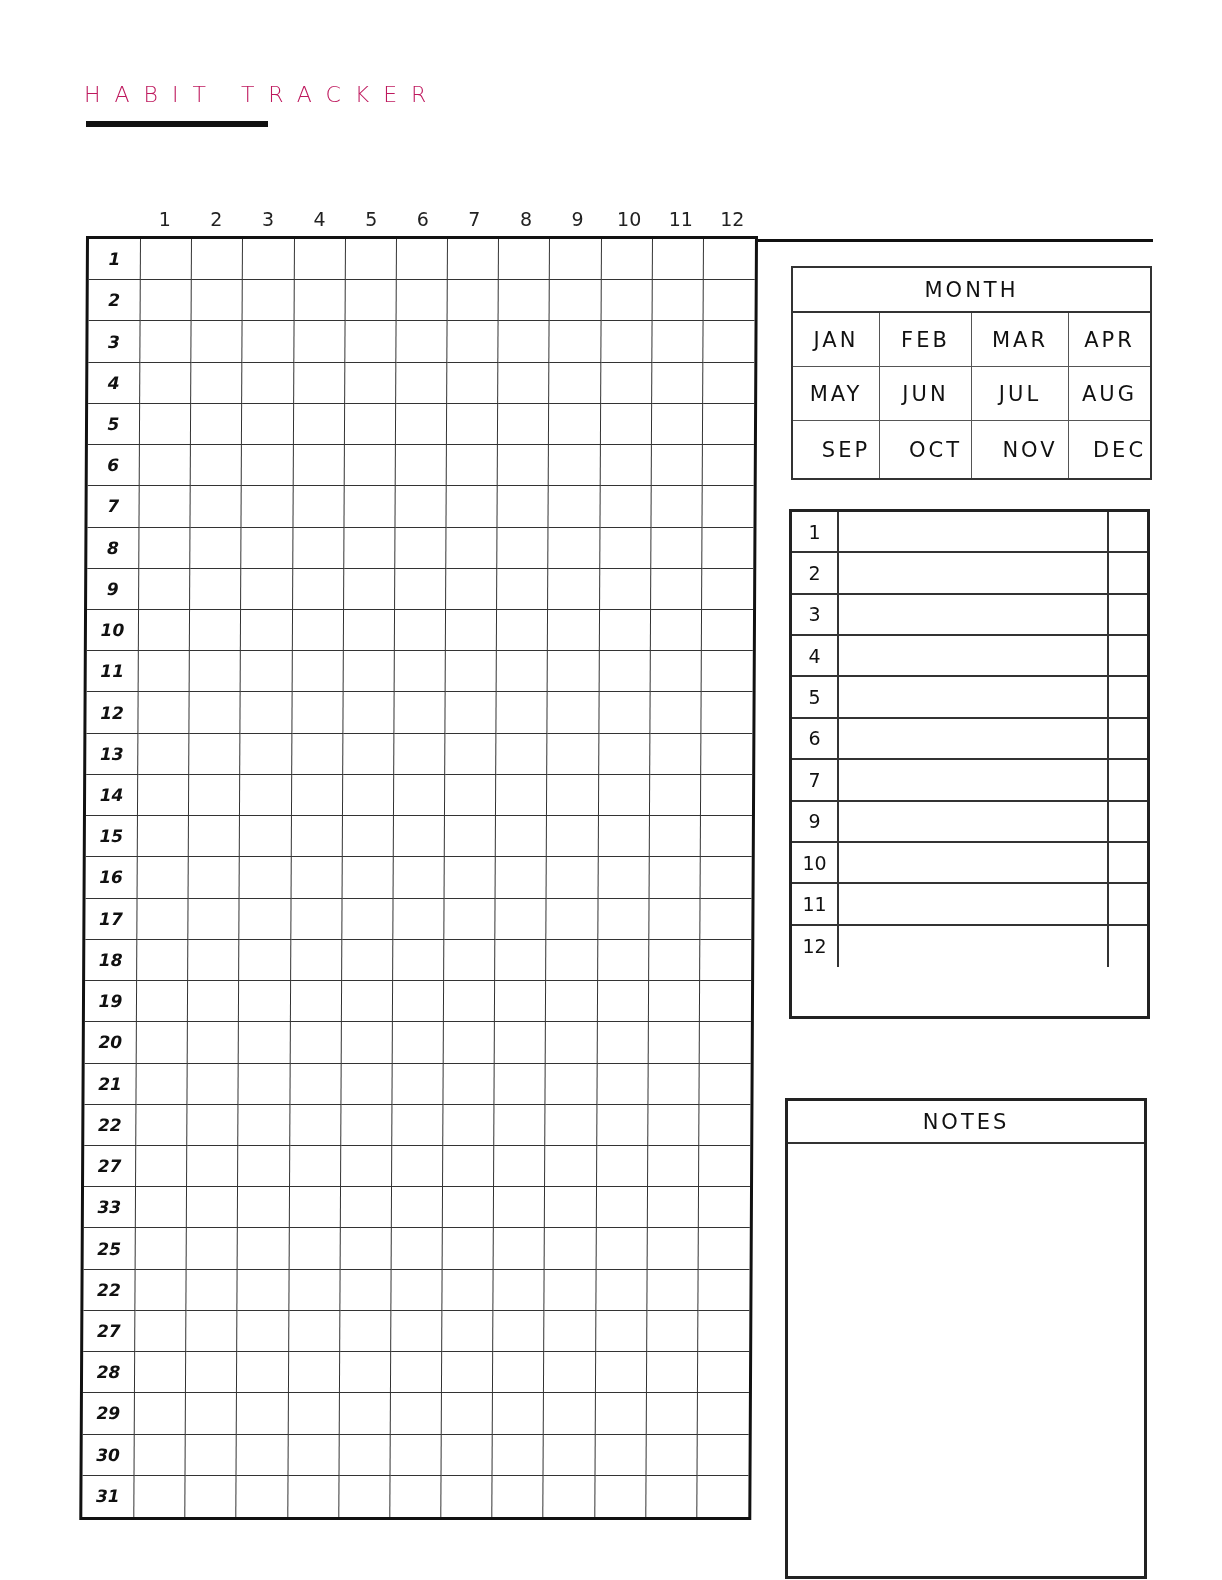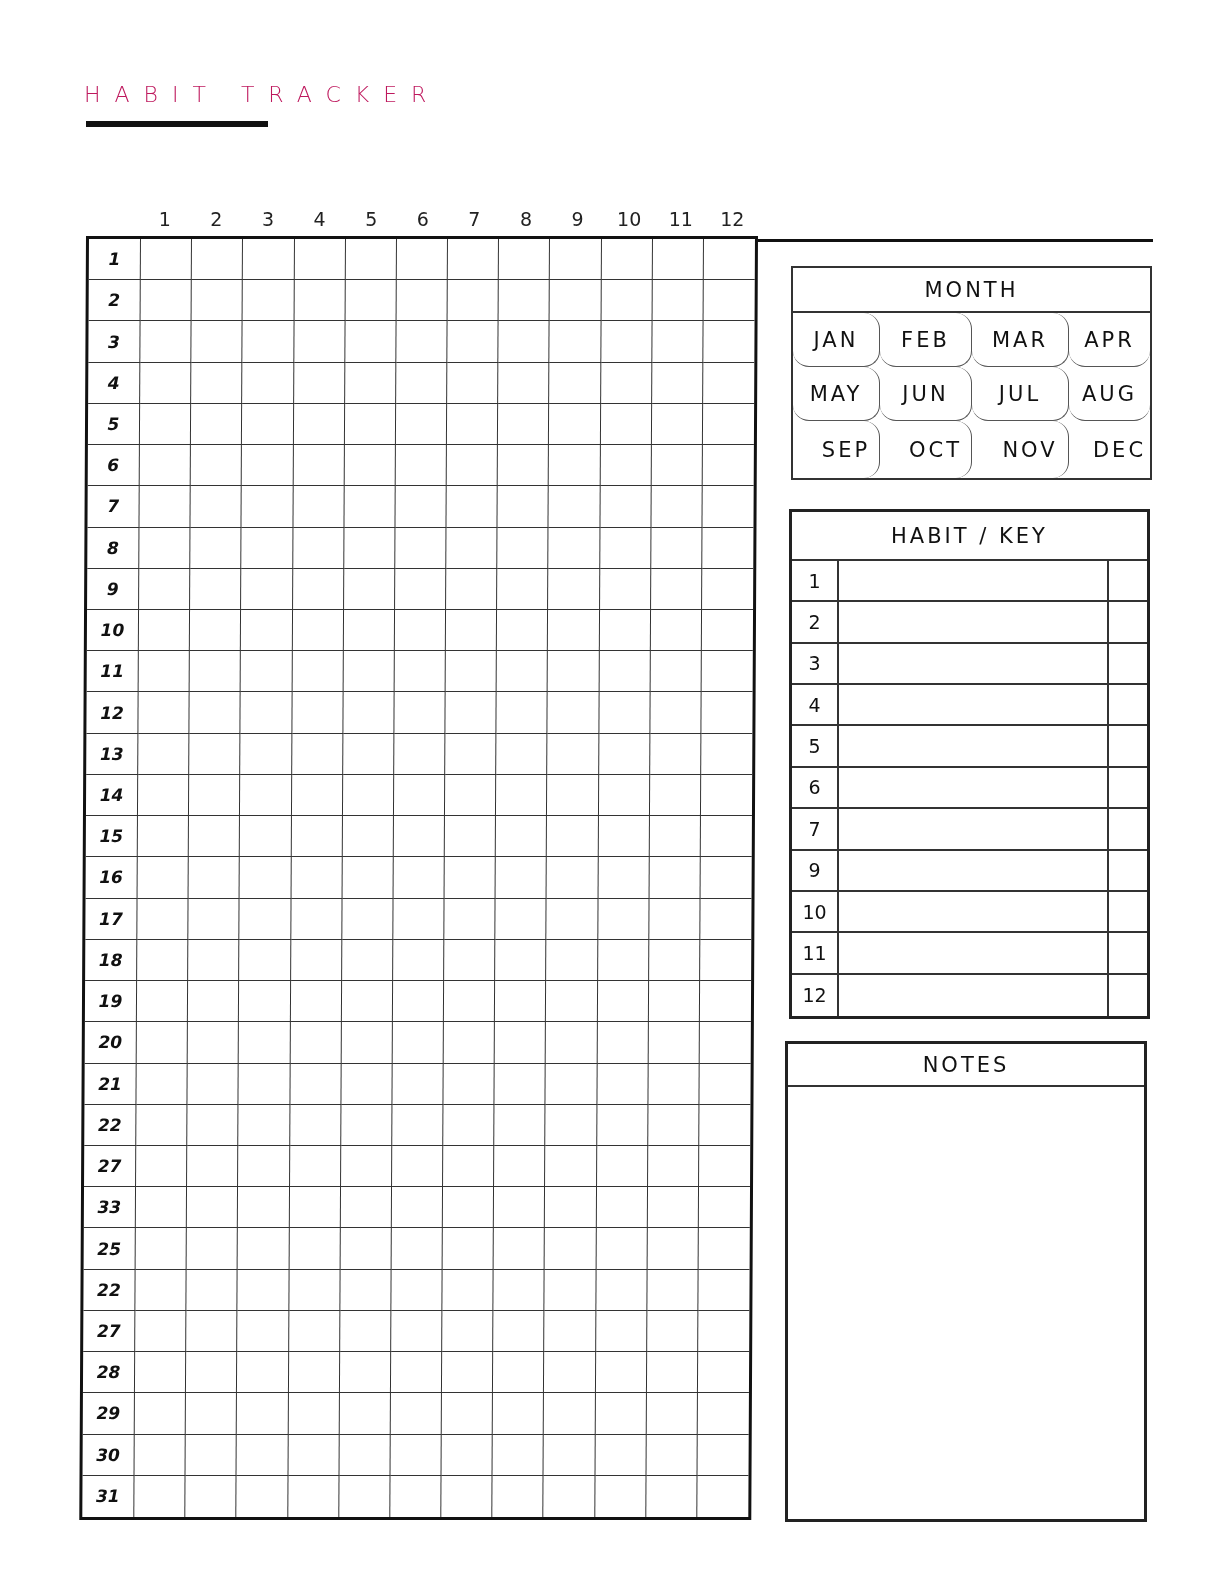--- a/index.html
+++ b/index.html
@@ -15,33 +15,33 @@
     .grid .cell.last-col { border-right: none; }
     .grid .cell.last-row { border-bottom: none; }
     .grid .rowlabel { display: flex; align-items: center; justify-content: center; font-style: italic; font-weight: bold; font-size: 17px; border-right: 1.5px solid #333; border-bottom: 1.5px solid #333; box-sizing: border-box; font-family: "DejaVu Sans", sans-serif; }
     .grid .rowlabel.last-row { border-bottom: none; }
 
     .top-rule { position: absolute; left: 758px; top: 239px; width: 395px; height: 3px; background: #111; }
 
     .month-box { position: absolute; left: 791px; top: 266px; width: 361px; height: 214px; border: 2px solid #333; box-sizing: border-box; }
     .month-box .hdr { height: 43px; border-bottom: 2px solid #333; display: flex; align-items: center; justify-content: center; font-size: 21px; letter-spacing: 3px; }
     .month-grid { display: grid; grid-template-columns: 87px 92px 97px 1fr; grid-template-rows: 54px 54px 1fr; height: calc(100% - 45px); }
-    .month-grid div { display: flex; align-items: center; justify-content: center; font-size: 21px; letter-spacing: 3px; border-right: 1.5px solid #555; border-bottom: 1.5px solid #555; box-sizing: border-box; border-radius: 16px; }
+    .month-grid div { display: flex; align-items: center; justify-content: center; font-size: 21px; letter-spacing: 3px; border-right: 1.5px solid #555; border-bottom: 1.5px solid #555; box-sizing: border-box; }
     .month-grid div.c4 { border-right: none; }
     .month-grid div.r3 { border-bottom: none; margin-left: 20px; }
 
     .key-box { position: absolute; left: 789px; top: 509px; width: 361px; height: 510px; border: 3px solid #222; box-sizing: border-box; }
     .key-box .hdr { height: 47px; border-bottom: 2px solid #333; display: flex; align-items: center; justify-content: center; font-size: 21px; letter-spacing: 3px; }
     .key-rows { display: grid; grid-template-columns: 47px 1fr 38px; grid-template-rows: repeat(11, 1fr); height: calc(100% - 49px); }
     .key-rows .num { display: flex; align-items: center; justify-content: center; font-size: 19px; border-right: 2px solid #333; border-bottom: 2px solid #333; box-sizing: border-box; }
     .key-rows .habit { border-right: 2px solid #333; border-bottom: 2px solid #333; box-sizing: border-box; }
     .key-rows .mark { border-bottom: 2px solid #333; box-sizing: border-box; }
     .key-rows .last { border-bottom: none; }
 
-    .notes-box { position: absolute; left: 785px; top: 1041px; width: 362px; height: 481px; border: 3px solid #222; box-sizing: border-box; }
+    .notes-box { position: absolute; left: 785px; top: 1098px; width: 362px; height: 481px; border: 3px solid #222; box-sizing: border-box; }
     .notes-box .hdr { height: 41px; border-bottom: 2px solid #333; display: flex; align-items: center; justify-content: center; font-size: 21px; letter-spacing: 3px; }
     .notes-box .body { height: calc(100% - 43px); }
   </style>
 </head>
 <body>
 
 <div class="title">HABIT TRACKER</div>
 <div class="title-bar"></div>
 
 <div class="col-headers" id="colHeaders">
@@ -479,21 +479,20 @@
       <div class="">JUL</div>
       <div class="c4 ">AUG</div>
       <div class="r3">SEP</div>
       <div class="r3">OCT</div>
       <div class="r3">NOV</div>
       <div class="c4 r3">DEC</div>
     </div>
 </div>
 
 <div class="key-box">
-  <div class="hdr">HABIT / KEY</div>
   <div class="key-rows" id="keyRows">
       <div class="num">1</div>
       <div class="habit"></div>
       <div class="mark"></div>
       <div class="num">2</div>
       <div class="habit"></div>
       <div class="mark"></div>
       <div class="num">3</div>
       <div class="habit"></div>
       <div class="mark"></div>

